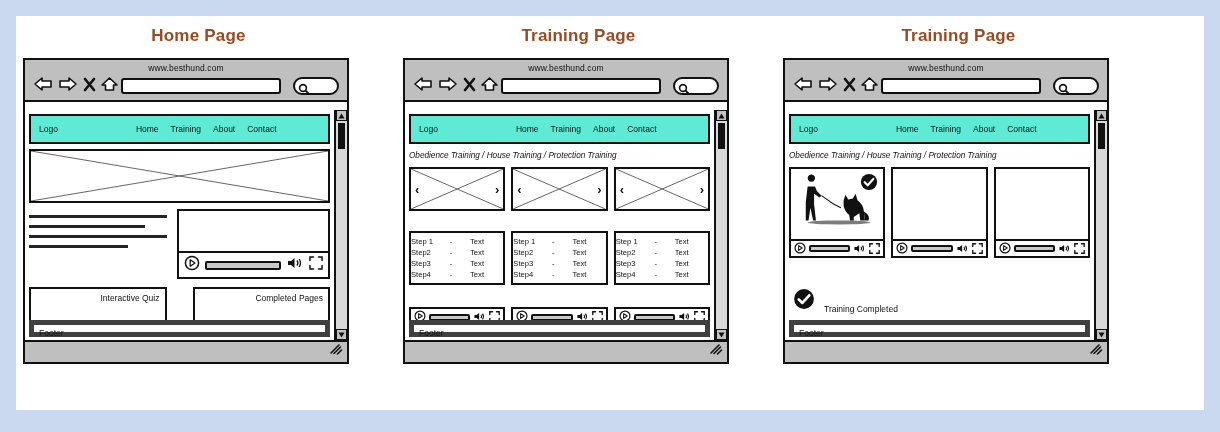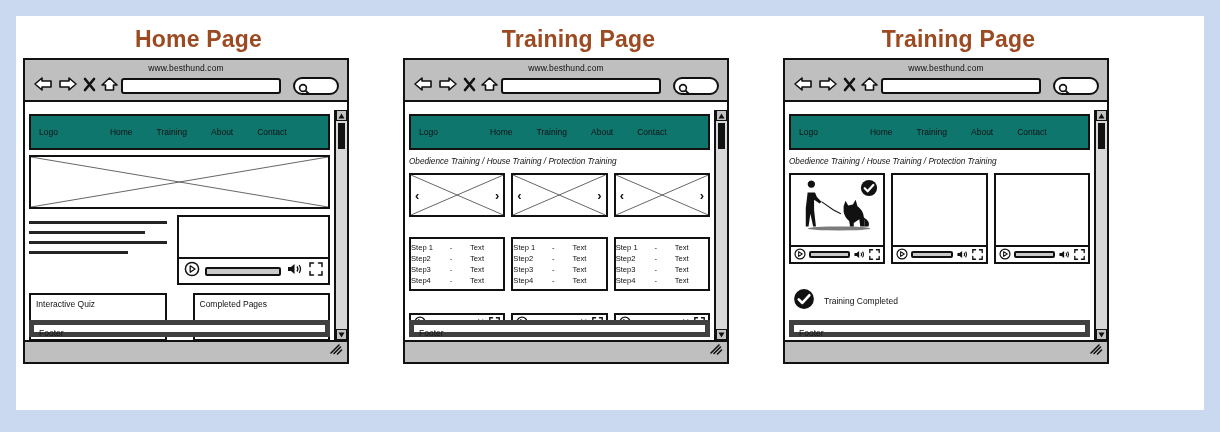--- a/index.html
+++ b/index.html
@@ -14,21 +14,21 @@
     left: 16px; top: 16px;
     width: 1188px; height: 394px;
     background: #ffffff;
   }
 
   
   .panel { position: absolute; top: 0; width: 340px; height: 394px; }
   .panel-title {
     text-align: center;
     color: #9b4a21;
-    font-size: 23px;
+    font-size: 17px;
     font-weight: bold;
     letter-spacing: .2px;
     margin-top: 10px;
     height: 26px;
     padding-left: 25px;
   }
 
   
   .browser {
     position: relative;
@@ -117,29 +117,29 @@
     background: #bfbfbf;
     border-top: 2px solid #111;
   }
   .resize-grip {
     position: absolute; right: 4px; bottom: 3px;
   }
 
   
   .navbar {
     border: 2px solid #111;
-    height: 36px;
+    height: 30px;
     display: flex; align-items: center;
     padding: 0 8px;
     font-size: 8.5px;
     color: #111;
-    background: #0f766e;
+    background: #5eead4;
   }
   .nav-logo { margin-right: 52px; }
-  .nav-links { display: flex; gap: 24px; }
+  .nav-links { display: flex; gap: 12px; margin-left: 26px; }
 
   .hero {
     margin-top: 5px;
     height: 54px;
     border: 2px solid #111;
     position: relative;
     background: #fff;
   }
   .xcross { position: absolute; inset: 0; }
 
@@ -174,21 +174,21 @@
   }
   .progress {
     flex: 1; height: 9px;
     background: #c9c9c9;
     border: 2px solid #111;
     border-radius: 2px;
   }
 
   .card-row {
     margin-top: 8px;
-    display: flex; gap: 26px;
+    display: flex; gap: 26px; text-align: right;
   }
   .card {
     flex: 1;
     height: 48px;
     border: 2px solid #111;
     font-size: 8.5px;
     padding: 4px 5px;
     color: #111;
     background: #fff;
   }
@@ -279,21 +279,21 @@
     gap: 3px; padding: 0 3px;
     background: #fff;
   }
   .check-badge {
     position: absolute;
     right: 5px; top: 4px;
   }
   .completed-row {
     position: absolute;
     left: 8px; bottom: 26px;
-    display: flex; align-items: center; gap: 9px;
+    display: flex; align-items: flex-end; gap: 9px;
   }
   .completed-label { font-size: 8.5px; color: #111; }
 </style>
 </head>
 <body>
 
 <div class="canvas">
 
   <div class="panel" style="left:0px;">
     <div class="panel-title">Home Page</div>

